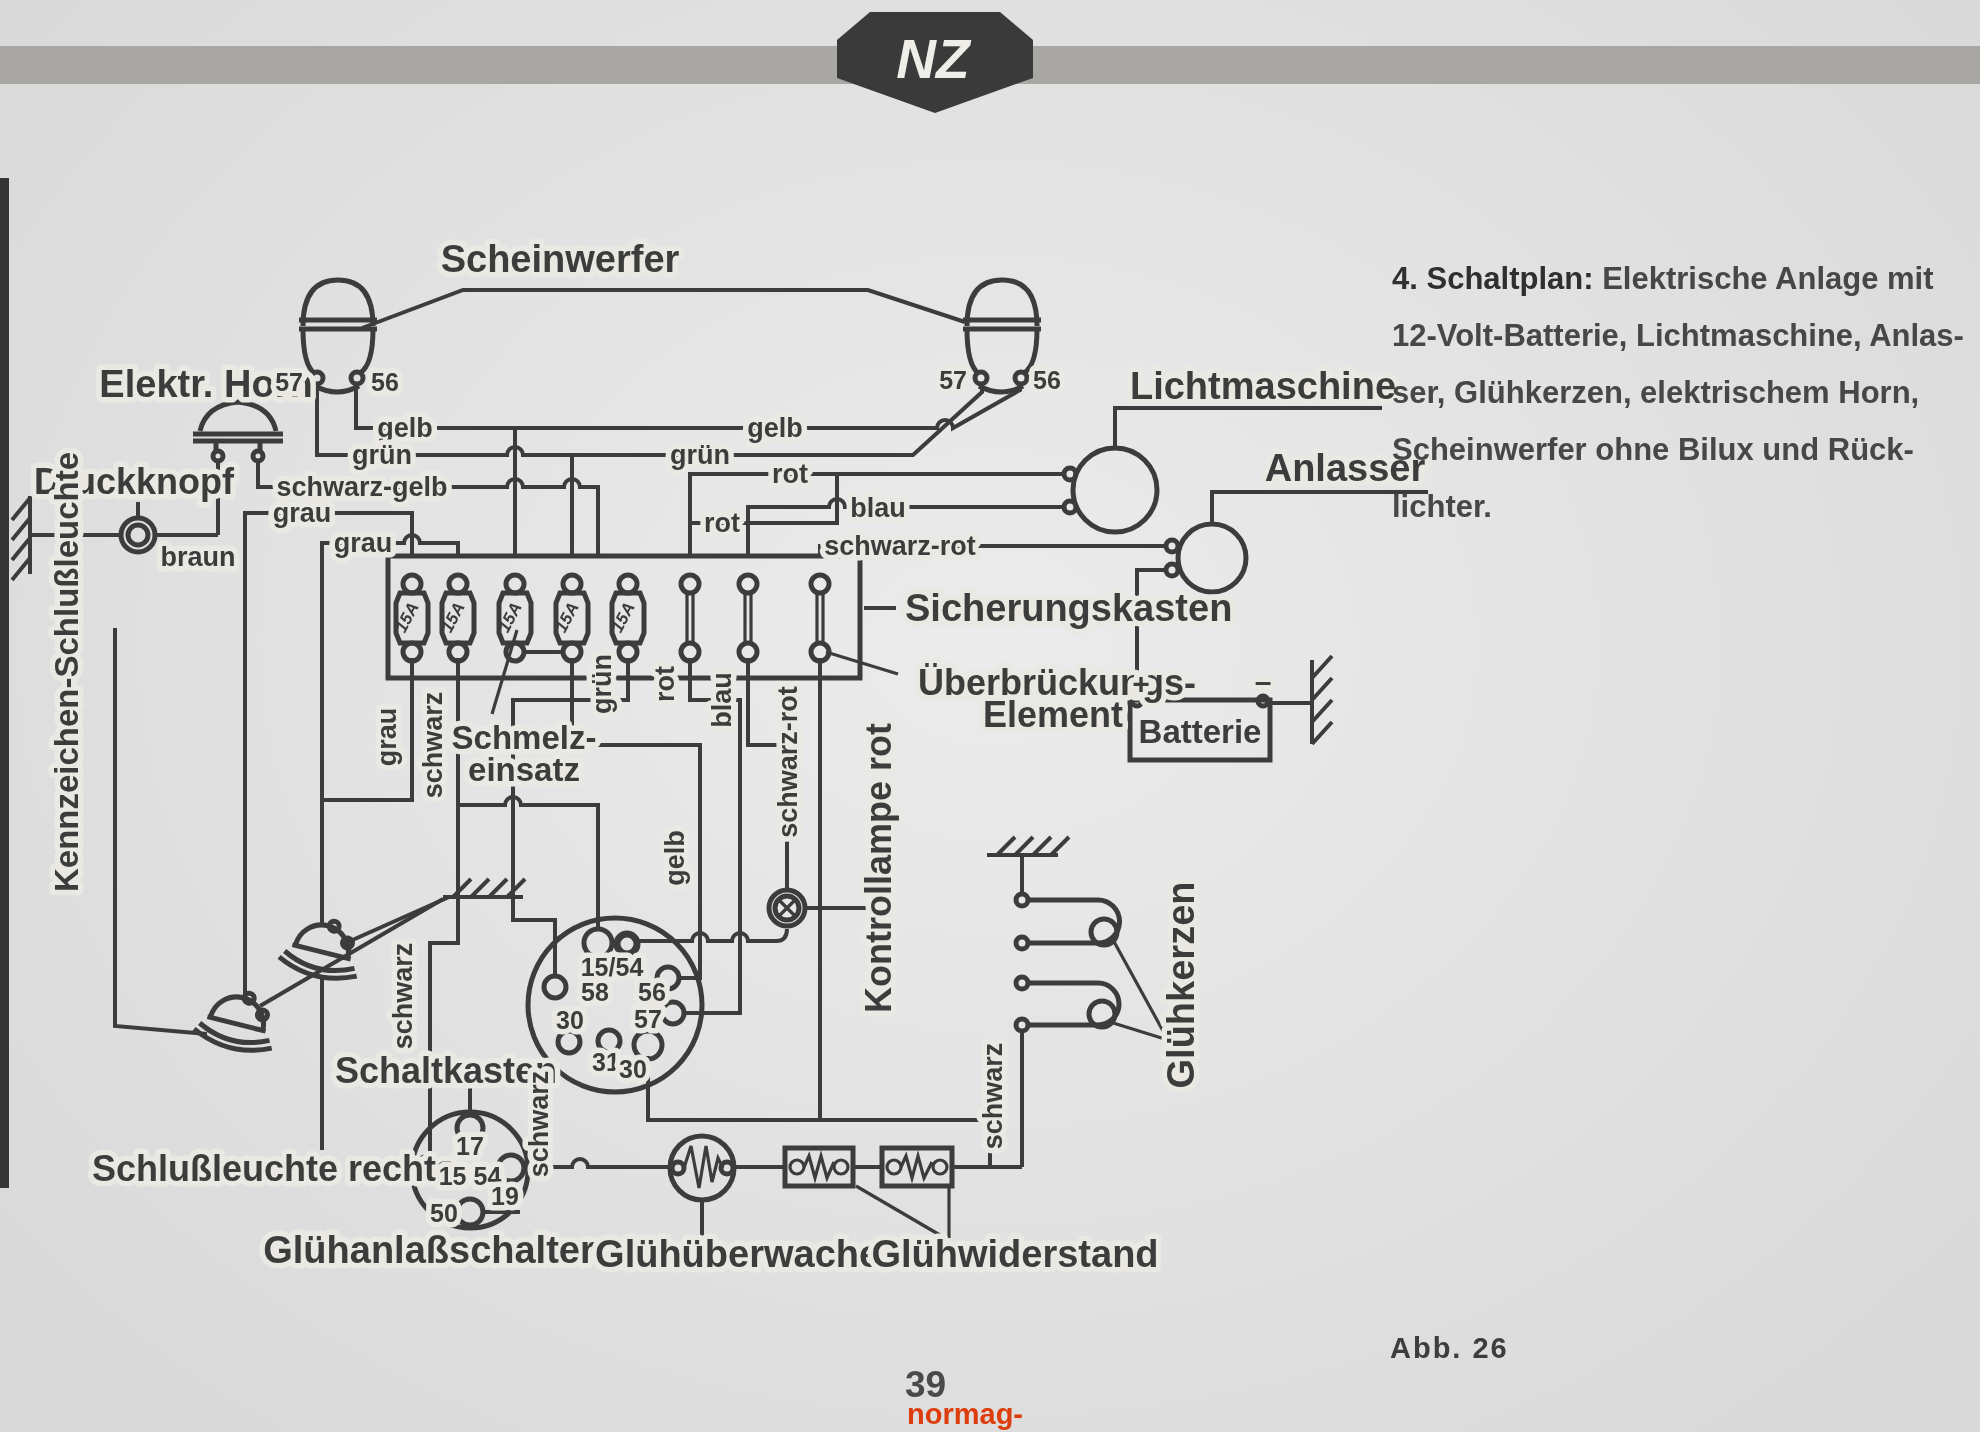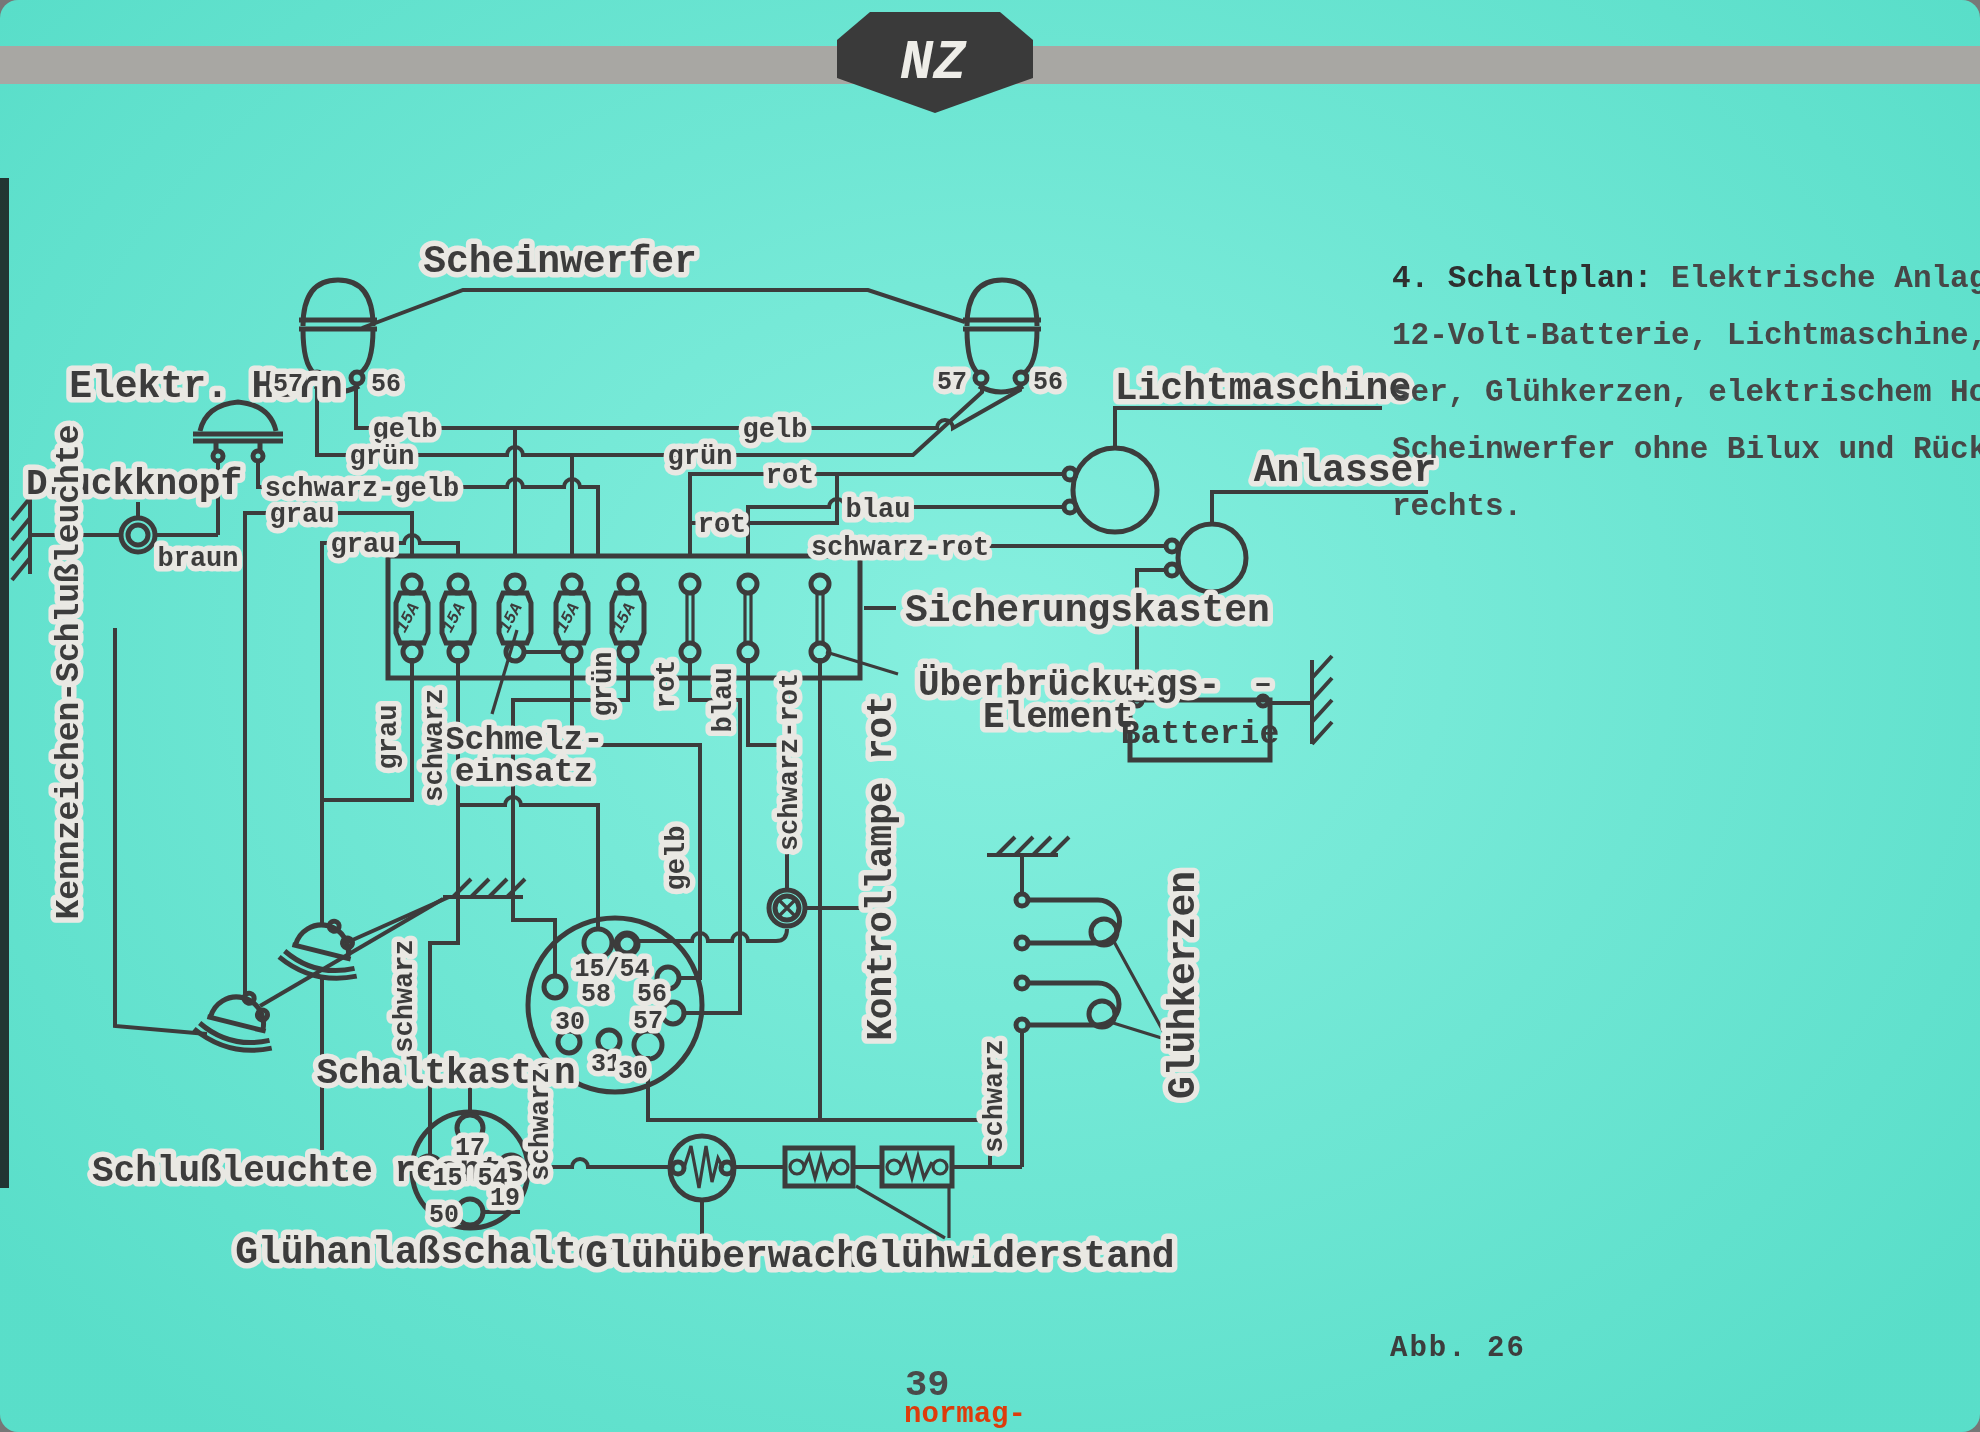--- a/index.html
+++ b/index.html
@@ -1,17 +1,17 @@
 <!DOCTYPE html>
 <html><head>
 <meta charset="utf-8">
 <style>
   html,body{margin:0;padding:0;background:#777;}
   #page{position:relative;width:1980px;height:1432px;overflow:hidden;
-        background:#5eead4;font-family:Liberation Mono, monospace;border-radius:18px;}
+        background:#e5e5e5;font-family:Liberation Sans, sans-serif;}
   #page:after{content:"";position:absolute;inset:0;pointer-events:none;
         background:radial-gradient(ellipse at 50% 45%, rgba(255,255,255,.25), rgba(0,0,0,.05) 90%);}
   svg{position:absolute;left:0;top:0;z-index:2;}
   svg path, svg line, svg polyline, svg circle, svg rect{vector-effect:none;}
   .wire{fill:none;stroke:#3c3c3c;stroke-width:4;}
   .comp{fill:none;stroke:#3c3c3c;stroke-width:5;}
   .thin{fill:none;stroke:#3c3c3c;stroke-width:3.2;}
   text{fill:#3c3c3c;}
   .big{font-size:36px;font-weight:700;}
   .b38{font-size:38px;font-weight:700;}
@@ -329,20 +329,20 @@
     <text x="1141" y="694" class="num mid ko" style="font-size:30px">+</text>
     <text x="1263" y="692" class="num mid ko" style="font-size:30px">–</text>
   </g>
 </svg>
 
 <div id="caption">
   <div class="cap-line"><span class="cap-lead">4. Schaltplan:</span> <span>Elektrische Anlage mit</span></div>
   <div class="cap-line">12-Volt-Batterie, Lichtmaschine, Anlas-</div>
   <div class="cap-line">ser, Glühkerzen, elektrischem Horn,</div>
   <div class="cap-line">Scheinwerfer ohne Bilux und Rück-</div>
-  <div class="cap-line last">rechts.</div>
+  <div class="cap-line last">lichter.</div>
 </div>
 
 <div id="abb">Abb. 26</div>
 <div id="pageno">39</div>
 <div id="wm">normag-forum.de</div>
 
 </div>
 
 </body></html>

